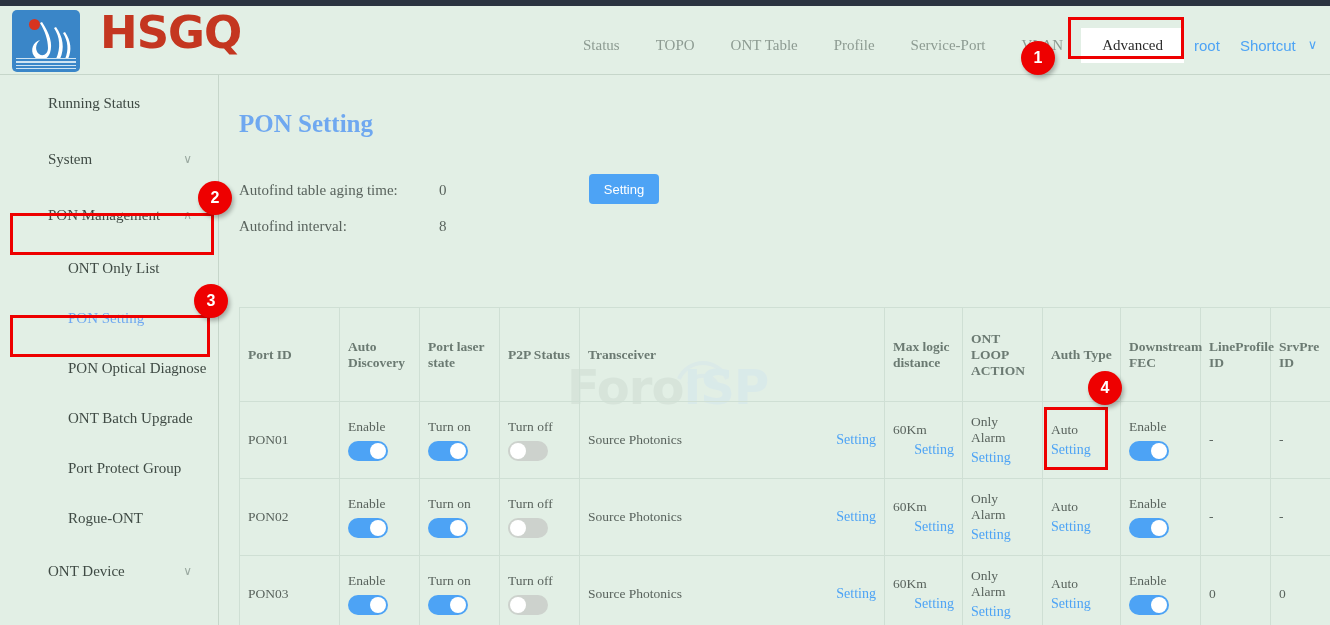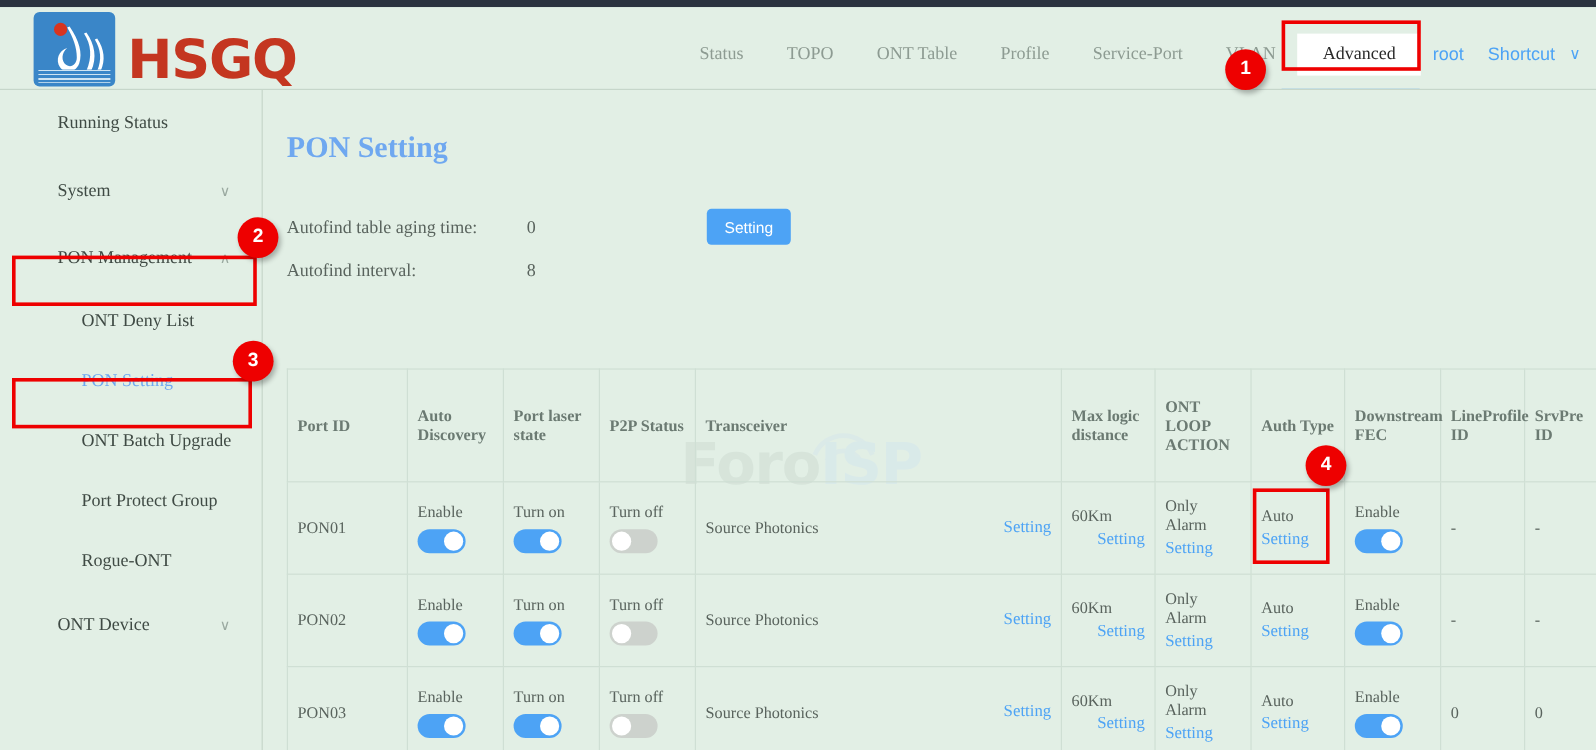--- a/index.html
+++ b/index.html
@@ -18,22 +18,22 @@
   }
 
   
   .header {
     position: absolute; top: 6px; left: 0;
     width: 1330px; height: 68px;
     background: #e2efe5;
   }
 
   .logo-wrap {
-    position: absolute; left: 28px; top: 4px;
-    display: flex; align-items: flex-end; gap: 6px;
+    position: absolute; left: 12px; top: 4px;
+    display: flex; align-items: flex-start; gap: 16px;
   }
   .logo-mark {
     width: 68px; height: 62px;
     background: #3a86c8;
     border-radius: 5px;
     position: relative;
     overflow: hidden;
   }
   .logo-dot {
     position: absolute; left: 17px; top: 9px;
@@ -286,24 +286,27 @@
   </div>
   <div class="side-item">
     <span>System</span>
     <span class="side-caret">∨</span>
   </div>
   <div class="side-item">
     <span>PON Management</span>
     <span class="side-caret">∧</span>
   </div>
   <div class="side-item sub">
-    <span>ONT Deny List</span>
+    <span>ONT Only List</span>
   </div>
   <div class="side-item sub selected">
     <span>PON Setting</span>
+  </div>
+  <div class="side-item sub">
+    <span>PON Optical Diagnose</span>
   </div>
   <div class="side-item sub">
     <span>ONT Batch Upgrade</span>
   </div>
   <div class="side-item sub">
     <span>Port Protect Group</span>
   </div>
   <div class="side-item sub">
     <span>Rogue-ONT</span>
   </div>

